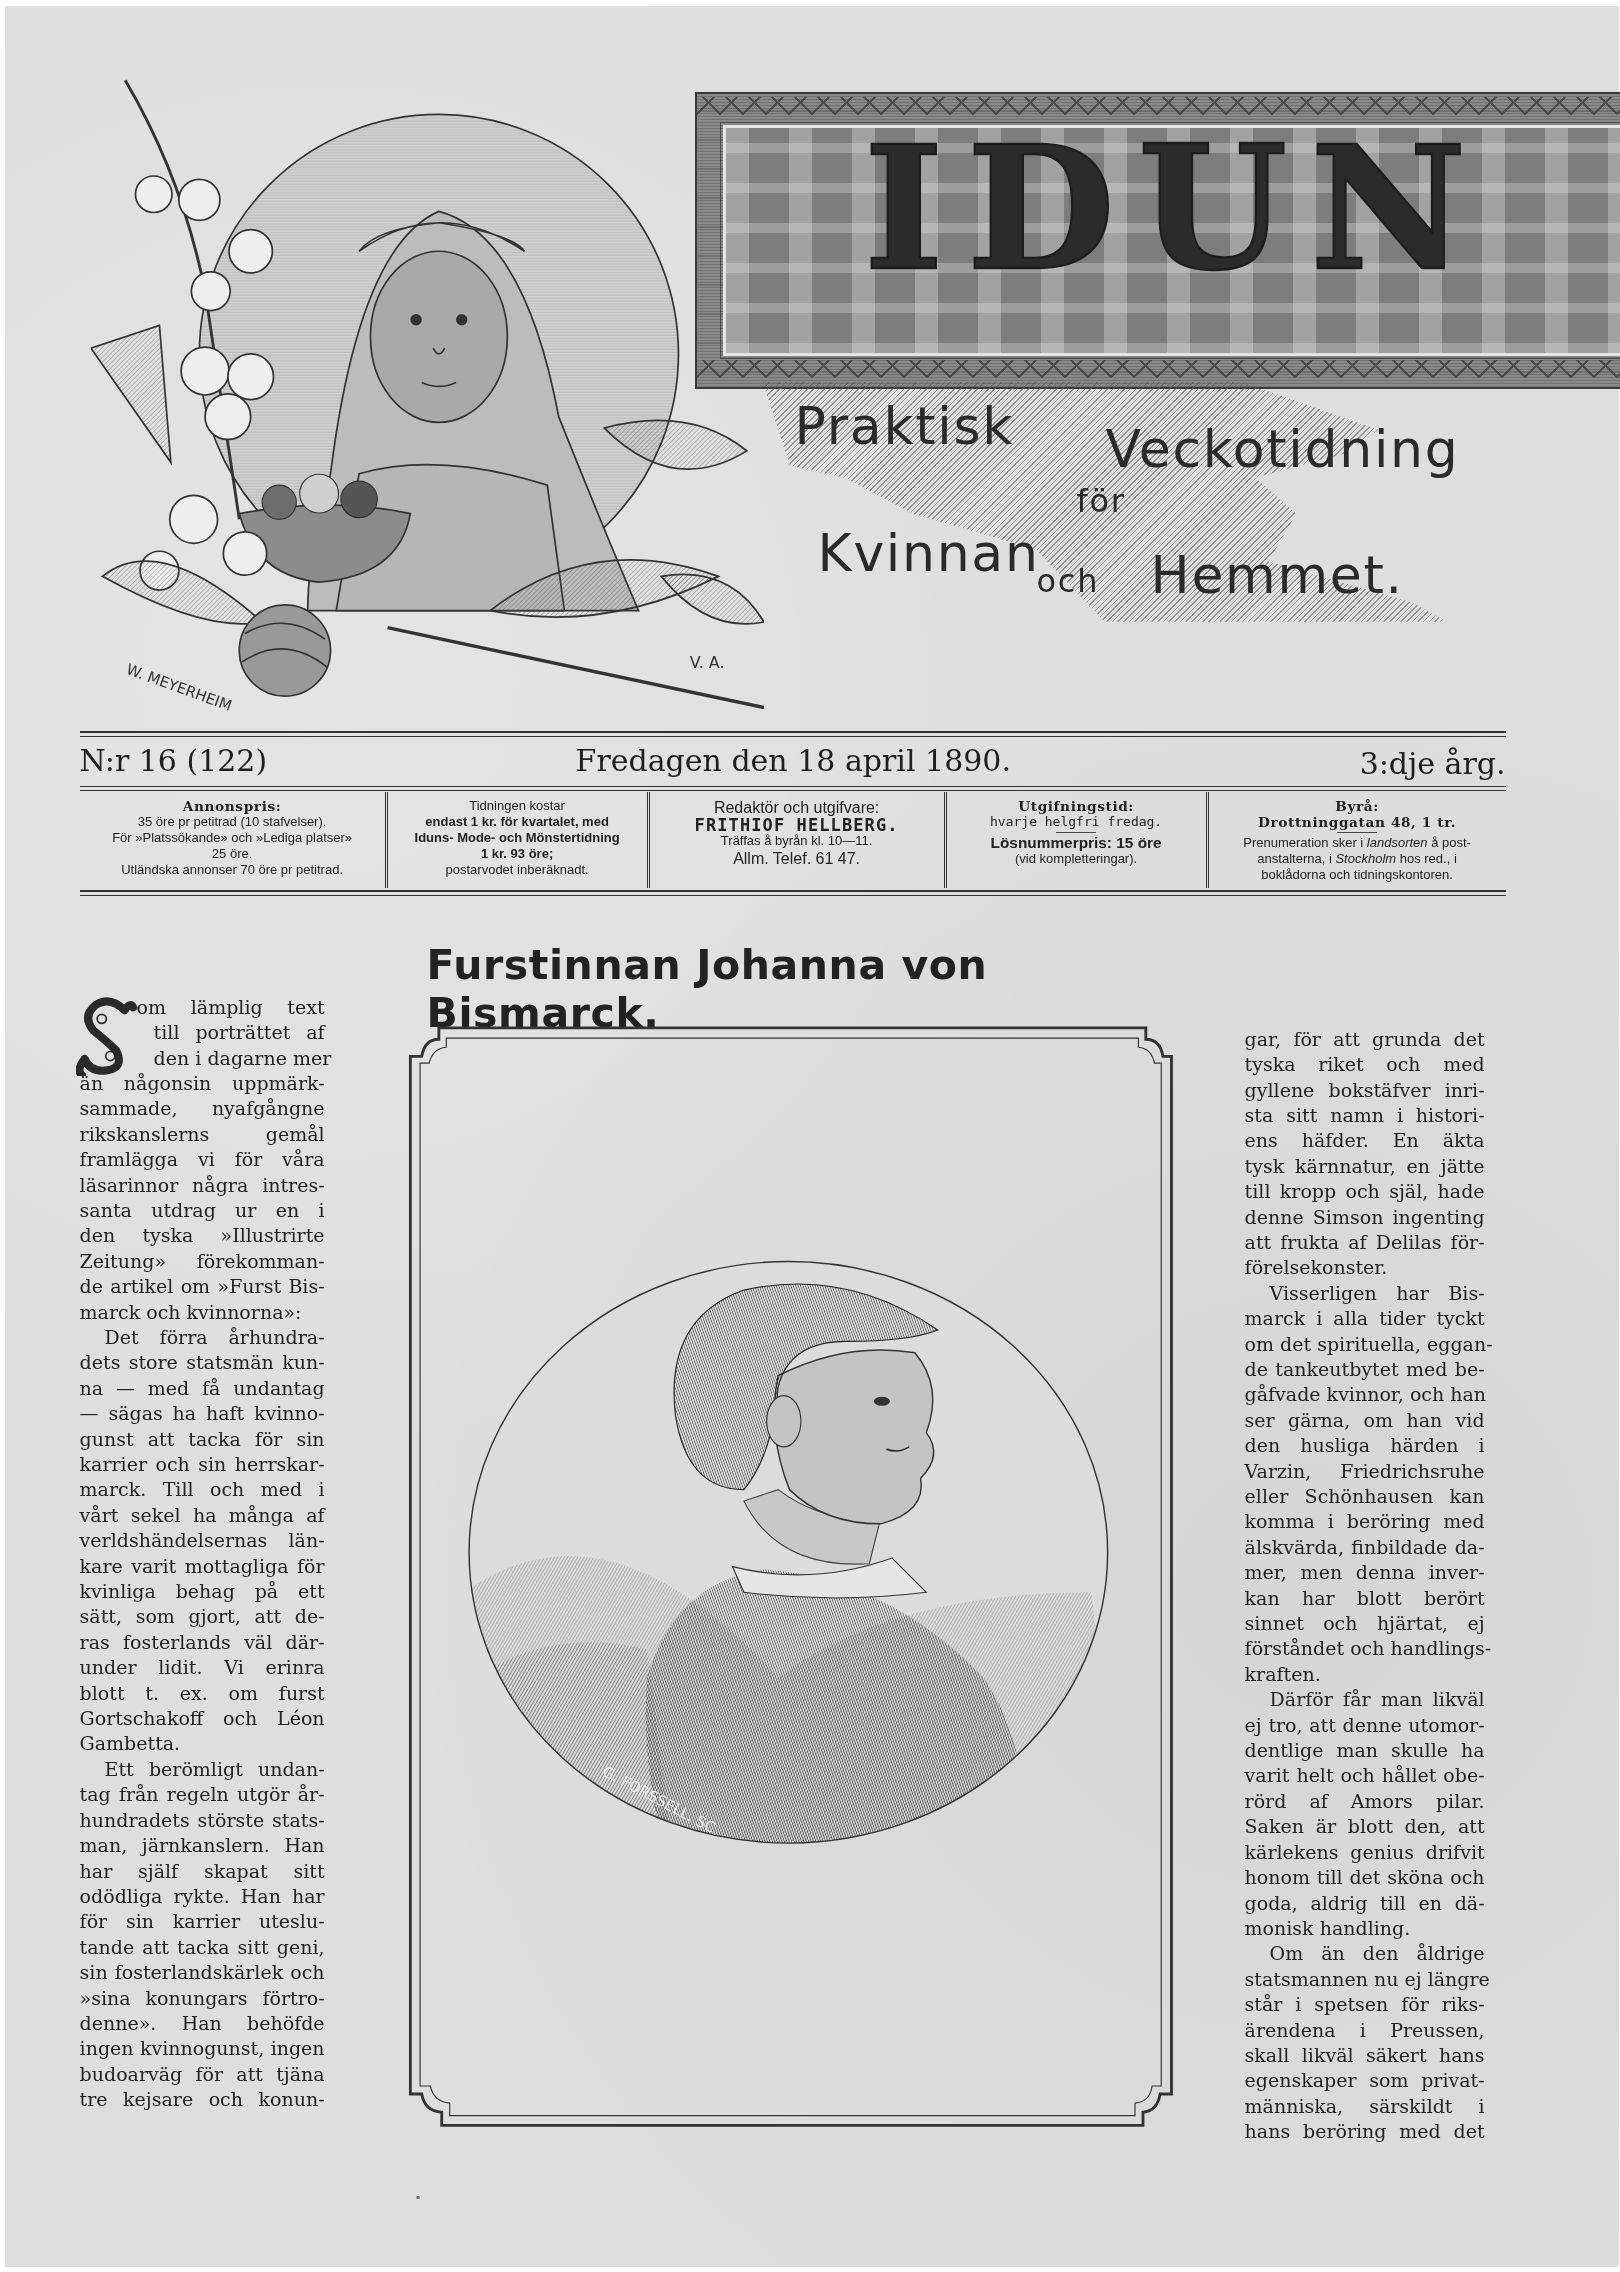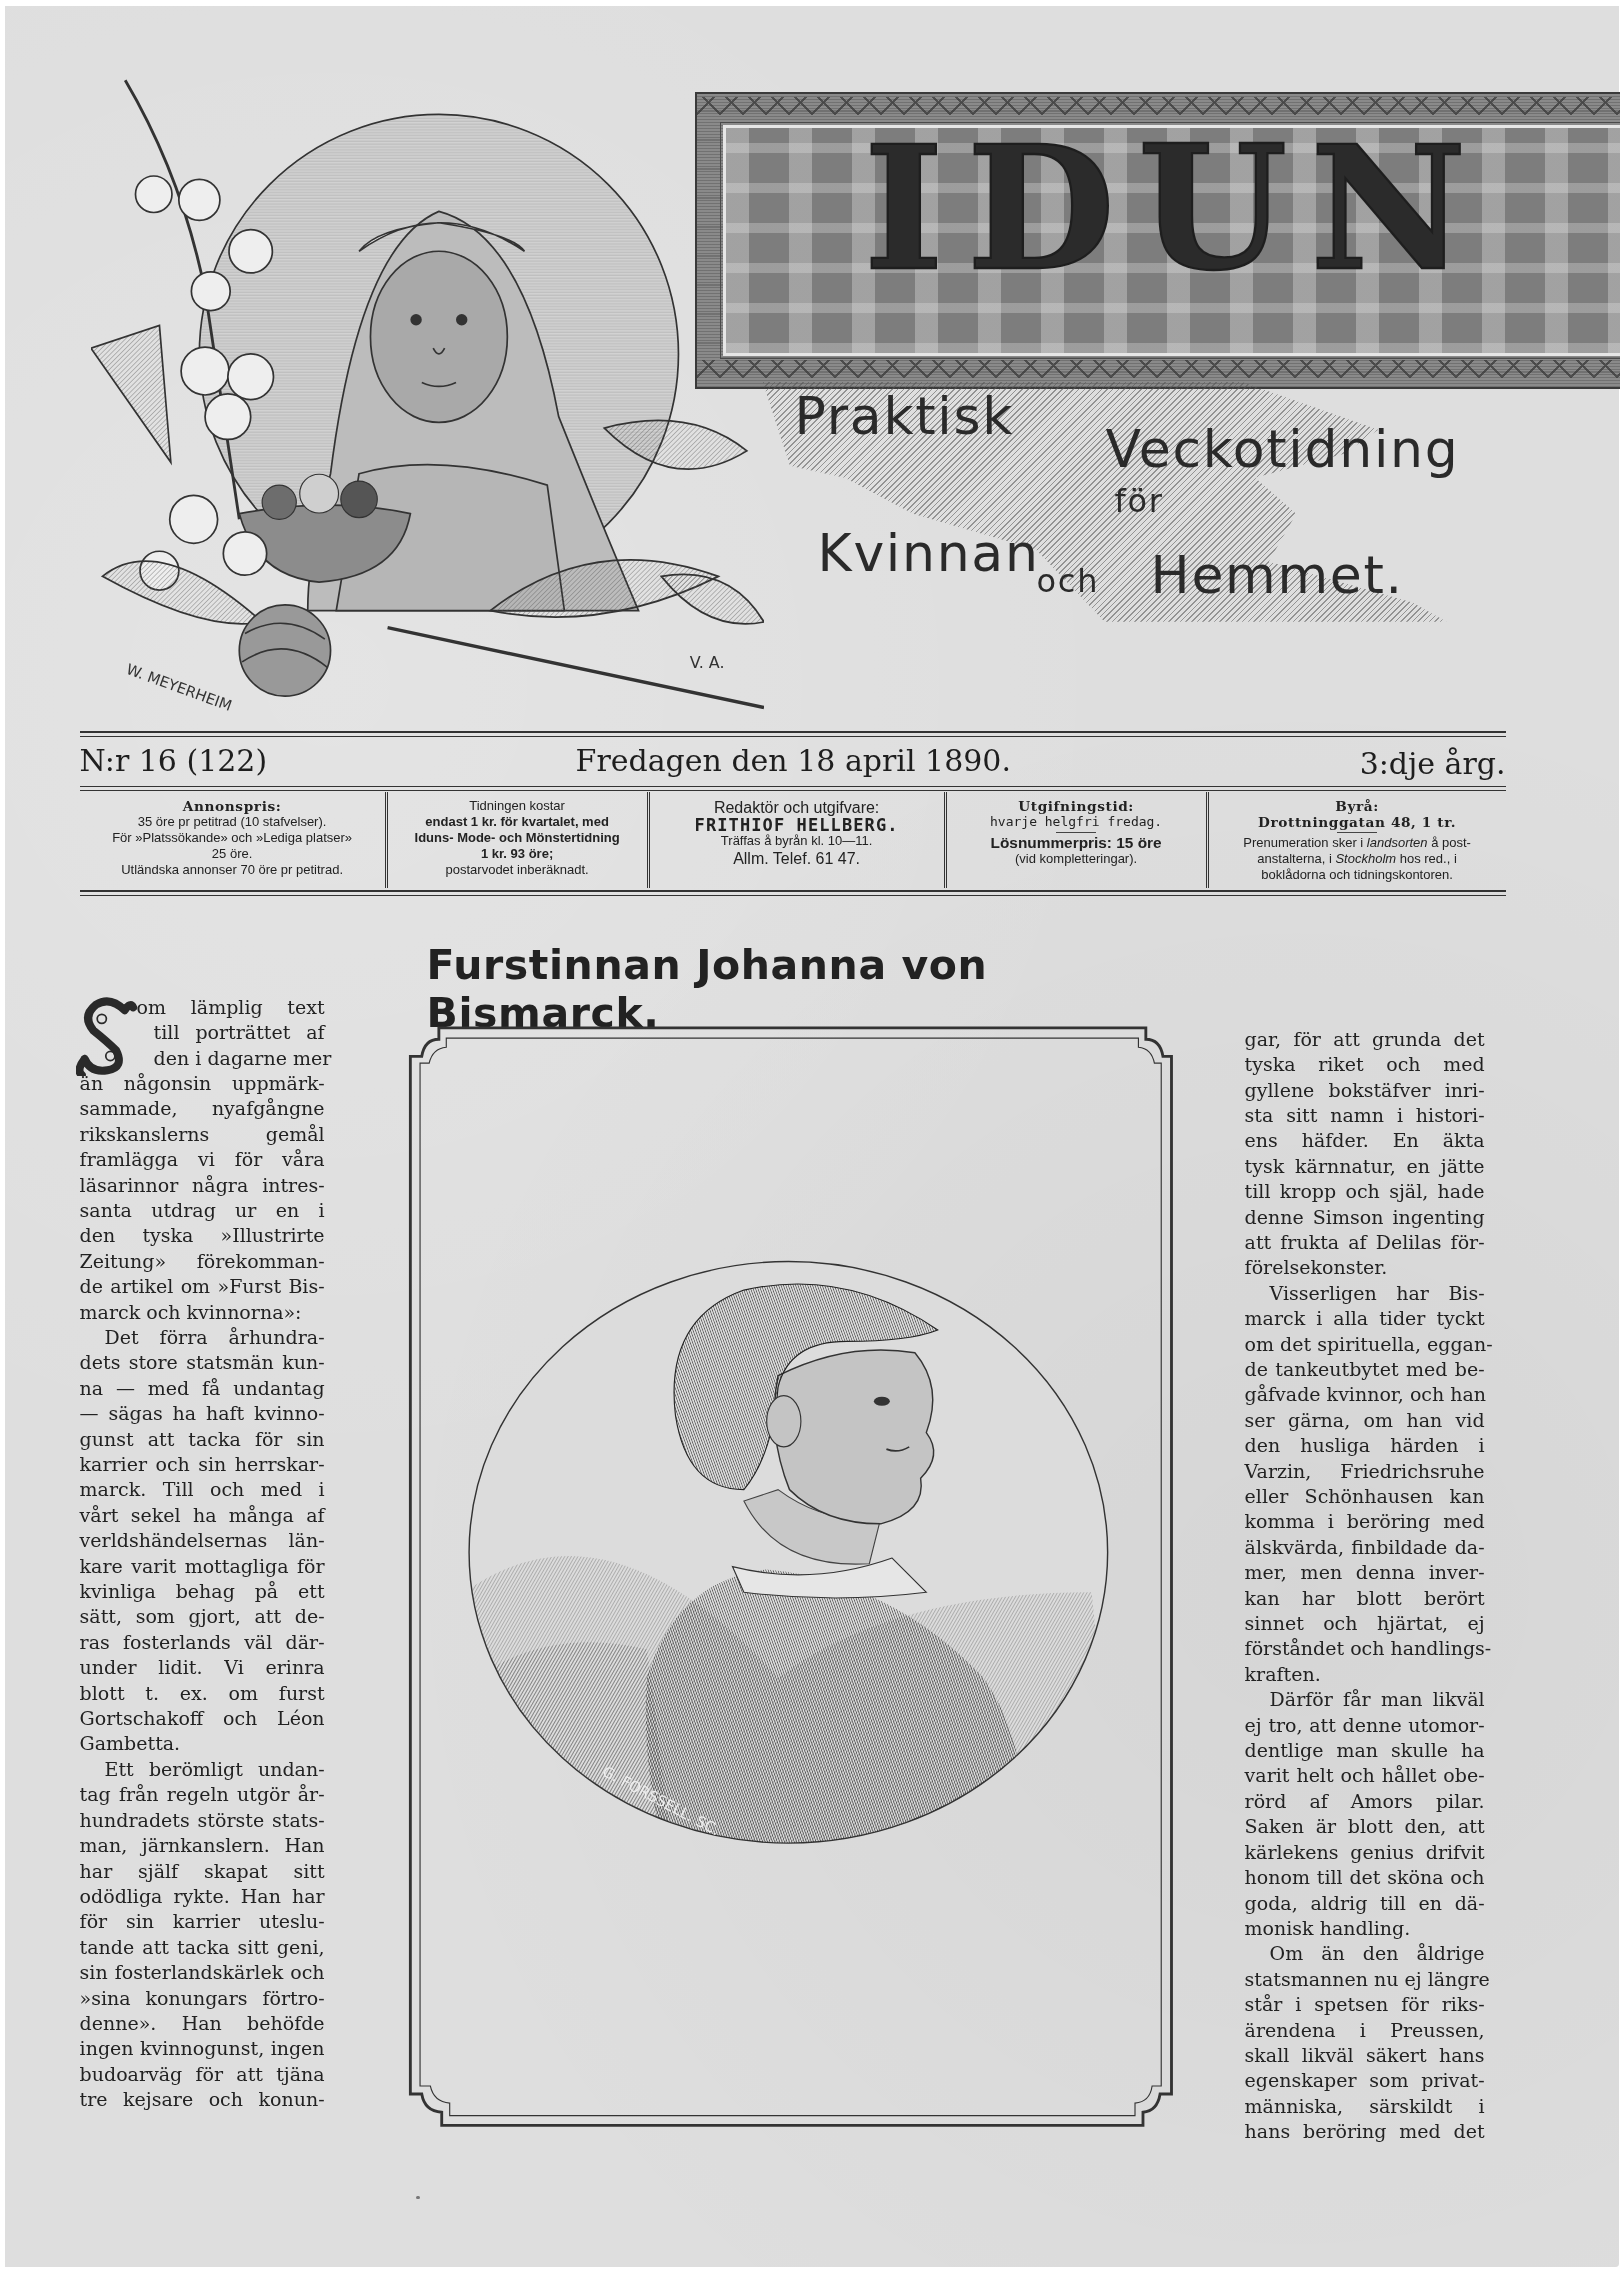--- a/index.html
+++ b/index.html
@@ -62,23 +62,23 @@
     background: repeating-linear-gradient(135deg, #555 0 1.1px, transparent 1.1px 4px);
     opacity: .55;
     clip-path: polygon(0 0, 70% 0, 90% 20%, 85% 30%, 72% 40%, 78% 55%, 74% 75%, 95% 92%, 100% 100%, 50% 100%, 40% 70%, 22% 55%, 12% 40%, 4% 35%);
   }
   .slogan {
     position: absolute; font-family: "DejaVu Sans", sans-serif; color: #2a2a2a;
     font-weight: normal; letter-spacing: 1.7px;
   }
   .slogan .big { font-size: 52px; }
   .slogan .small { font-size: 32px; }
-  .slogan-1 { left: 790px; top: 380px; }
+  .slogan-1 { left: 790px; top: 390px; }
   .slogan-1b { left: 1101px; top: 413px; }
-  .slogan-2 { left: 1072px; top: 476px; margin-left: 38px; }
+  .slogan-2 { left: 1072px; top: 476px; }
   .slogan-3 { left: 813px; top: 517px; }
   .slogan-3b { left: 915px; top: 550px; }
   .slogan-3c { left: 1112px; top: 539px; }
 
   
   .rule-double { position: absolute; left: 75px; width: 1426px; border-top: 2.3px solid #333; }
   .rule-double::after { content: ""; position: absolute; left: 0; right: 0; top: 2.9px; border-top: 1.1px solid #333; }
 
   .issue-line {
     position: absolute; left: 75px; top: 735px; width: 1426px; height: 46px;

